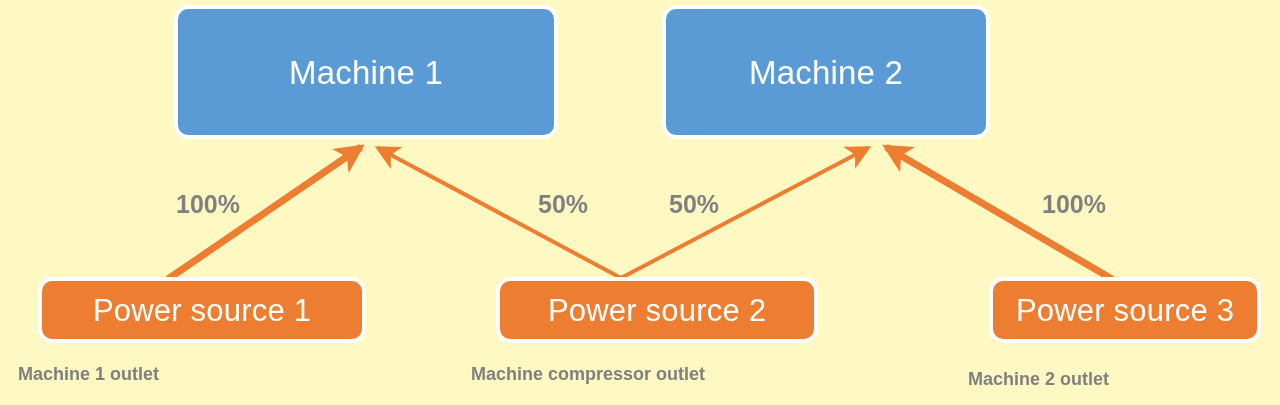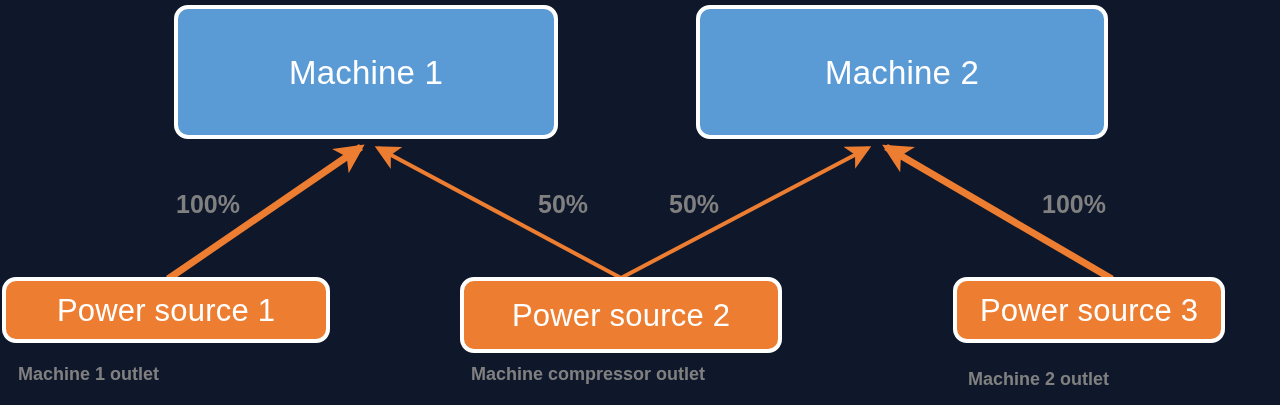--- a/index.html
+++ b/index.html
@@ -39,20 +39,21 @@
     background: #5B9BD5;
     font-size: 33px;
     font-weight: 400;
     letter-spacing: 0.2px;
   }
   .node-source {
     background: #ED7D31;
     font-size: 31px;
     font-weight: 400;
     letter-spacing: 0.2px;
+    margin-left: 36px;
   }
   .node-label {
     line-height: 1;
     white-space: nowrap;
   }
   .caption {
     position: absolute;
     color: #808080;
     font-size: 18px;
     font-weight: bold;
@@ -64,38 +65,38 @@
     position: absolute;
     color: #808080;
     font-size: 25px;
     font-weight: bold;
     white-space: nowrap;
     line-height: 1;
     z-index: 4;
   }
   
   #machine-1 { left: 174px; top: 5px;  width: 384px; height: 134px; }
-  #machine-2 { left: 696px; top: 5px;  width: 412px; height: 134px; }
+  #machine-2 { left: 662px; top: 5px;  width: 328px; height: 134px; }
   #source-1  { left: 2px;   top: 277px; width: 328px; height: 66px; }
-  #source-2  { left: 460px; top: 277px; width: 322px; height: 76px; }
+  #source-2  { left: 460px; top: 277px; width: 322px; height: 66px; }
   #source-3  { left: 953px; top: 277px; width: 272px; height: 66px; }
   
   #caption-1 { left: 18px;  top: 365px; }
   #caption-2 { left: 471px; top: 365px; }
   #caption-3 { left: 968px; top: 370px; }
   
   #edge-label-1 { left: 176px;  top: 192px; }
   #edge-label-2 { left: 538px;  top: 192px; }
   #edge-label-3 { left: 669px;  top: 192px; }
   #edge-label-4 { left: 1042px; top: 192px; }
 </style>
 </head>
 <body>
 
-<div id="canvas" style="background: #0f172a; width: 1280px; height: 405px;">
+<div id="canvas" style="background: #fef9c3; width: 1280px; height: 405px;">
 
   <svg id="edge-layer" viewBox="0 0 1280 405" width="1280" height="405" xmlns="http://www.w3.org/2000/svg">
     <defs>
       <marker id="arrow-thick" viewBox="0 0 10 10" refX="8.5" refY="5" markerWidth="4.2" markerHeight="4.2" orient="auto-start-reverse">
         <path d="M 0 0 L 10 5 L 0 10 L 2.6 5 z" fill="#ED7D31"></path>
       </marker>
       <marker id="arrow-thin" viewBox="0 0 10 10" refX="8.5" refY="5" markerWidth="6.2" markerHeight="6.2" orient="auto-start-reverse">
         <path d="M 0 0 L 10 5 L 0 10 L 2.6 5 z" fill="#ED7D31"></path>
       </marker>
     </defs>

